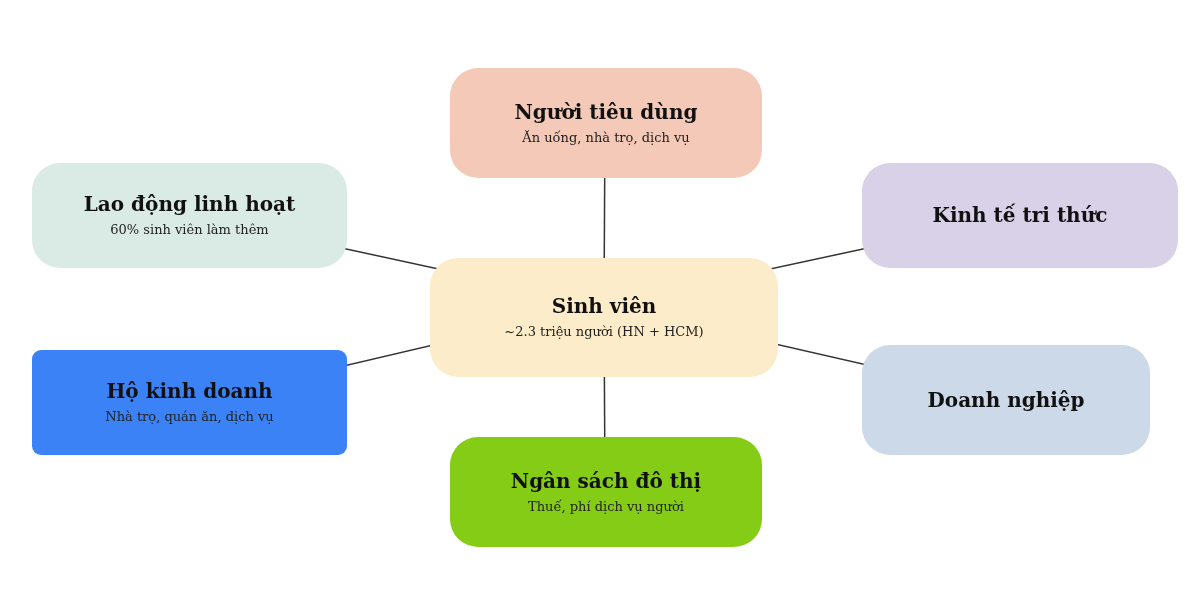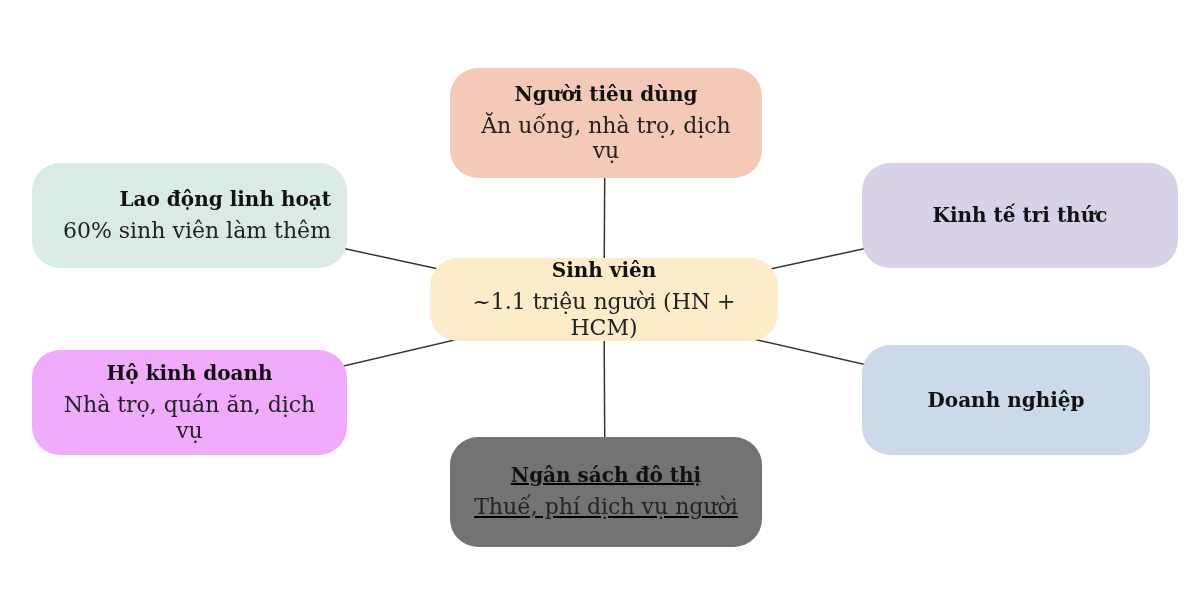--- a/index.html
+++ b/index.html
@@ -38,29 +38,29 @@
     padding: 28px 16px;
   }
   .node .title {
     font-weight: 700;
     font-size: 20px;
     color: #111111;
     line-height: 1.15;
   }
   .node .subtitle {
     font-weight: 400;
-    font-size: 22px;
+    font-size: 13px;
     color: #222222;
     line-height: 1.15;
   }
   
   .node-top        { left: 450px; top: 68px;  width: 312px; height: 110px; }
-  .node-top-left   { left: 32px;  top: 163px; width: 315px; height: 105px; align-items: flex-end; }
+  .node-top-left   { left: 32px;  top: 163px; width: 315px; height: 105px; }
   .node-top-right  { left: 862px; top: 163px; width: 316px; height: 105px; }
-  .node-center     { left: 430px; top: 258px; width: 348px; height: 83px;  }
+  .node-center     { left: 430px; top: 258px; width: 348px; height: 119px;  }
   .node-bot-left   { left: 32px;  top: 350px; width: 315px; height: 105px; }
   .node-bot-right  { left: 862px; top: 345px; width: 288px; height: 110px; }
   .node-bottom     { left: 450px; top: 437px; width: 312px; height: 110px; }
 </style>
 </head>
 <body>
 
 <div class="canvas">
 
   <svg class="connectors" viewBox="0 0 1200 608">
@@ -81,30 +81,30 @@
     <div class="title">Lao động linh hoạt</div>
     <div class="subtitle">60% sinh viên làm thêm</div>
   </div>
 
   <div class="node node-top-right" style="background: rgb(216, 209, 231); justify-content: center;">
     <div class="title">Kinh tế tri thức</div>
   </div>
 
   <div class="node node-center" style="background: rgb(253, 236, 201);">
     <div class="title">Sinh viên</div>
-    <div class="subtitle">~1.1 triệu người (HN + HCM)</div>
+    <div class="subtitle">~2.3 triệu người (HN + HCM)</div>
   </div>
 
-  <div class="node node-bot-left" style="background: #f0abfc;">
+  <div class="node node-bot-left" style="background: #3b82f6; border-radius: 9px;">
     <div class="title">Hộ kinh doanh</div>
     <div class="subtitle">Nhà trọ, quán ăn, dịch vụ</div>
   </div>
 
   <div class="node node-bot-right" style="background: rgb(204, 217, 233);">
     <div class="title">Doanh nghiệp</div>
   </div>
 
-  <div class="node node-bottom" style="background: #737373; text-decoration: underline;">
+  <div class="node node-bottom" style="background: #84cc16;">
     <div class="title">Ngân sách đô thị</div>
     <div class="subtitle">Thuế, phí dịch vụ người</div>
   </div>
 
 </div>
 
 </body></html>

